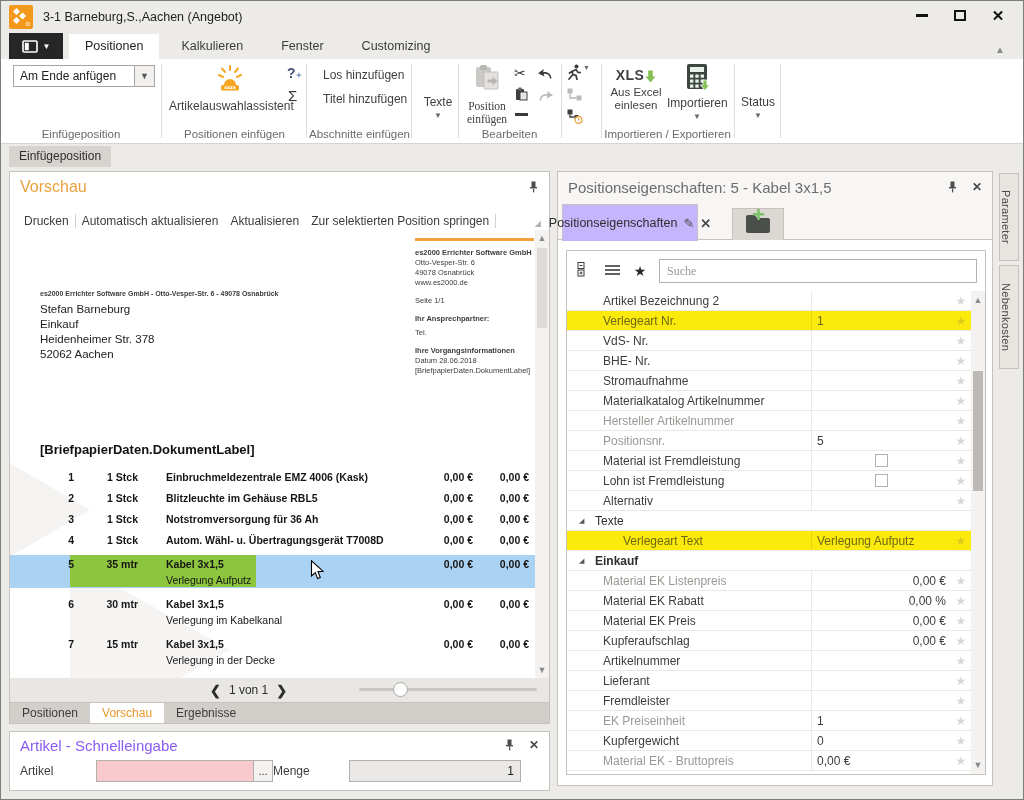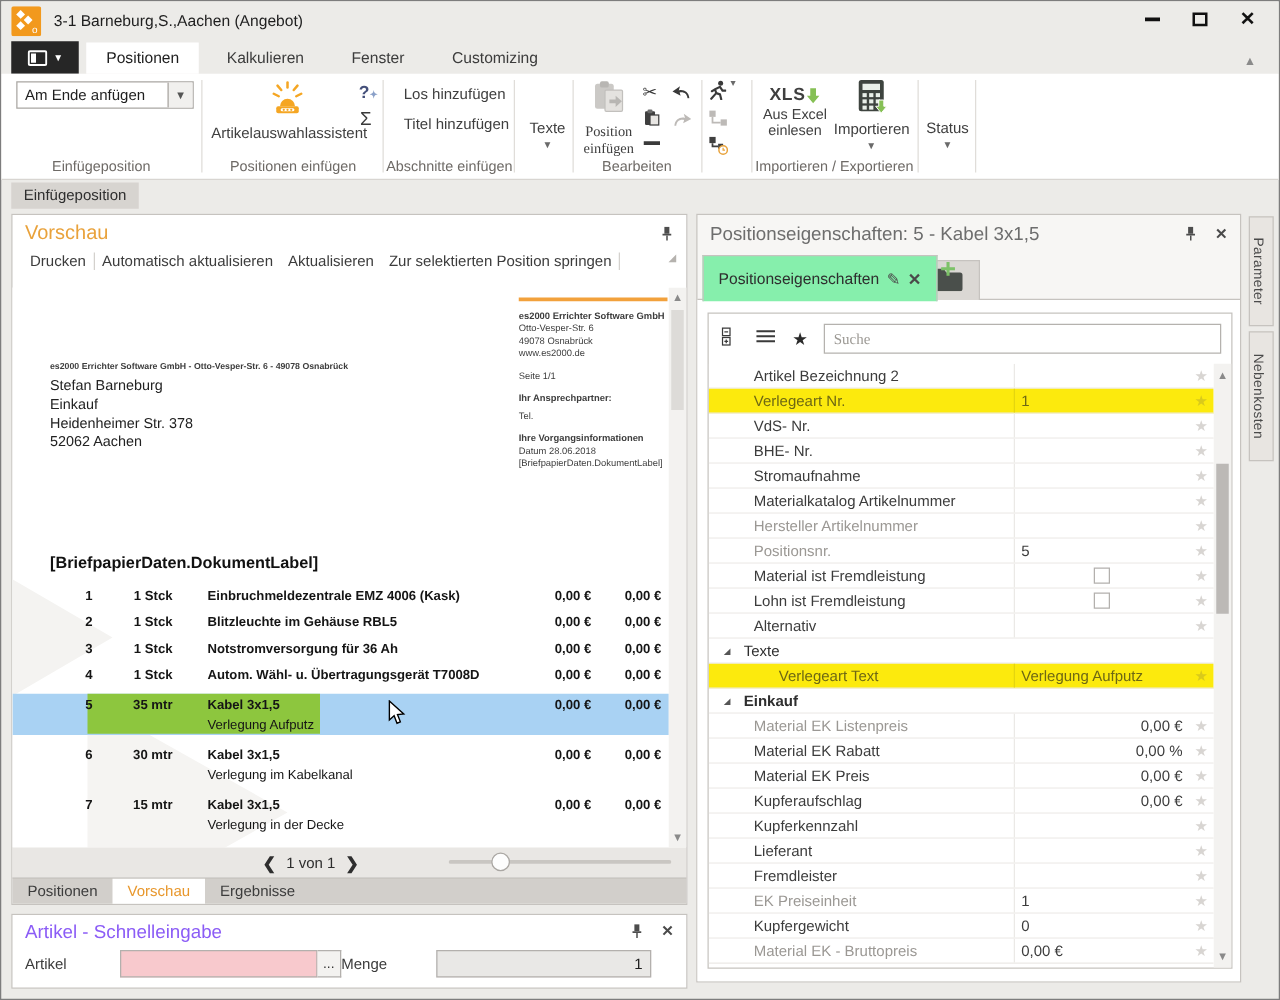--- a/index.html
+++ b/index.html
@@ -43,21 +43,21 @@
   .chiprow { position:absolute; top:143px; left:0; right:0; height:26px; }
   .chip { display:inline-block; margin-left:8px; margin-top:2px; padding:3px 10px 4px 10px; background:#d7d4d0; font-size:12px; color:#2e2e2e; }
 
   
   .panel { position:absolute; background:#fff; border:1px solid #c6c3bf; }
   .pv { left:8px; top:170px; width:541px; height:553px; }
   .phead { display:flex; align-items:center; height:30px; padding:0 10px; }
   .phead .ptitle { font-size:16px; }
   .pv .ptitle { color:#e9a23b; }
   .phicons { margin-left:auto; display:flex; gap:14px; align-items:center; }
-  .pvtools { height:26px; display:flex; align-items:flex-start; font-size:12px; color:#3c3c3c; padding:0 8px; }
+  .pvtools { height:26px; display:flex; align-items:flex-end; font-size:12px; color:#3c3c3c; padding:0 8px; }
   .pvtools .tl { padding:0 6px; }
   .pvtools .sep { width:1px; height:14px; background:#d4d1cd; }
   .pvtools .corner { margin-left:auto; color:#b5b2ae; font-size:8px; }
 
   .docarea { position:absolute; left:0; top:58px; right:0; bottom:45px; background:#fff; overflow:hidden; }
   .docscroll { position:absolute; right:0; top:0; bottom:0; width:14px; background:#f3f2f0; }
   .docscroll .thumb { position:absolute; left:2px; right:2px; top:18px; height:80px; background:#dddbd8; }
   .scr-arrow { position:absolute; left:0; right:0; text-align:center; color:#8a8a8a; font-size:9px; }
 
   .wm1, .wm2 { position:absolute; border-style:solid; border-color:transparent; }
@@ -104,21 +104,21 @@
   .pinkwrap { display:flex; }
   .pinput { width:158px; height:22px; background:#f8c9cd; border:1px solid #b3b0ad; }
   .dots { width:19px; height:22px; border:1px solid #b3b0ad; border-left:none; background:#f3f2f0; font-size:11px; text-align:center; line-height:20px; color:#333; }
   .mlbl { width:68px; }
   .minput { width:172px; height:22px; background:#e9e8e6; border:1px solid #b3b0ad; text-align:right; padding-right:6px; font-size:12px; color:#1e1e1e; font-family:"Liberation Sans",sans-serif; }
 
   
   .pp { left:556px; top:170px; width:436px; height:615px; background:#f7f6f4; }
   .pp .ptitle { color:#6d6d6d; font-size:15px; }
   .ptabs { position:absolute; left:0; right:0; top:30px; height:38px; border-bottom:1px solid #c6c3bf; }
-  .ptab-active { position:absolute; left:4px; top:2px; width:188px; height:37px; background:#86efac; border:1px solid #c6c3bf; border-bottom:none; display:flex; align-items:center; justify-content:center; gap:6px; font-size:12.5px; color:#2e2e2e; z-index:2; }
+  .ptab-active { position:absolute; left:4px; top:2px; width:136px; height:37px; background:#c4b5fd; border:1px solid #c6c3bf; border-bottom:none; display:flex; align-items:center; justify-content:center; gap:6px; font-size:12.5px; color:#2e2e2e; z-index:2; }
   .ptab-active .edit { color:#4a4a4a; font-size:13px; }
   .ptab-active .tclose { color:#4a4a4a; font-size:13px; font-weight:bold; }
   .ptab-new { position:absolute; left:174px; top:6px; width:52px; height:33px; background:#dbd8d4; border:1px solid #c6c3bf; border-bottom:none; display:flex; align-items:center; justify-content:center; }
   .newtab-icon { position:relative; }
   .newtab-icon .plus { position:absolute; left:7px; top:-9px; color:#7cc268; font-size:22px; font-weight:bold; line-height:1; }
   .pcontent { position:absolute; left:0; right:0; top:68px; bottom:0; background:#fff; }
   .pbox { position:absolute; left:8px; top:10px; width:420px; bottom:10px; border:1px solid #c6c3bf; background:#fff; }
   .ptools { position:absolute; left:0; right:0; top:0; height:40px; display:flex; align-items:center; padding:0 8px; gap:10px; }
   .ptools .ticon { width:18px; text-align:center; color:#2a2a2a; }
   .searchbox { flex:1; height:24px; border:1px solid #b5b2ae; font-size:12px; padding:0 7px; color:#333; font-family:Liberation Serif, serif; }
@@ -638,21 +638,21 @@
               <span class="plabel">Material EK Preis</span>
               <span class="pval right">0,00 €</span>
               <span class="pstar">★</span>
             </div>
             <div class="prow">
               <span class="plabel">Kupferaufschlag</span>
               <span class="pval right">0,00 €</span>
               <span class="pstar">★</span>
             </div>
             <div class="prow">
-              <span class="plabel">Kupferkennzahl</span>
+              <span class="plabel">Artikelnummer</span>
               <span class="pval"></span>
               <span class="pstar">★</span>
             </div>
             <div class="prow">
               <span class="plabel">Lieferant</span>
               <span class="pval"></span>
               <span class="pstar">★</span>
             </div>
             <div class="prow">
               <span class="plabel">Fremdleister</span>

